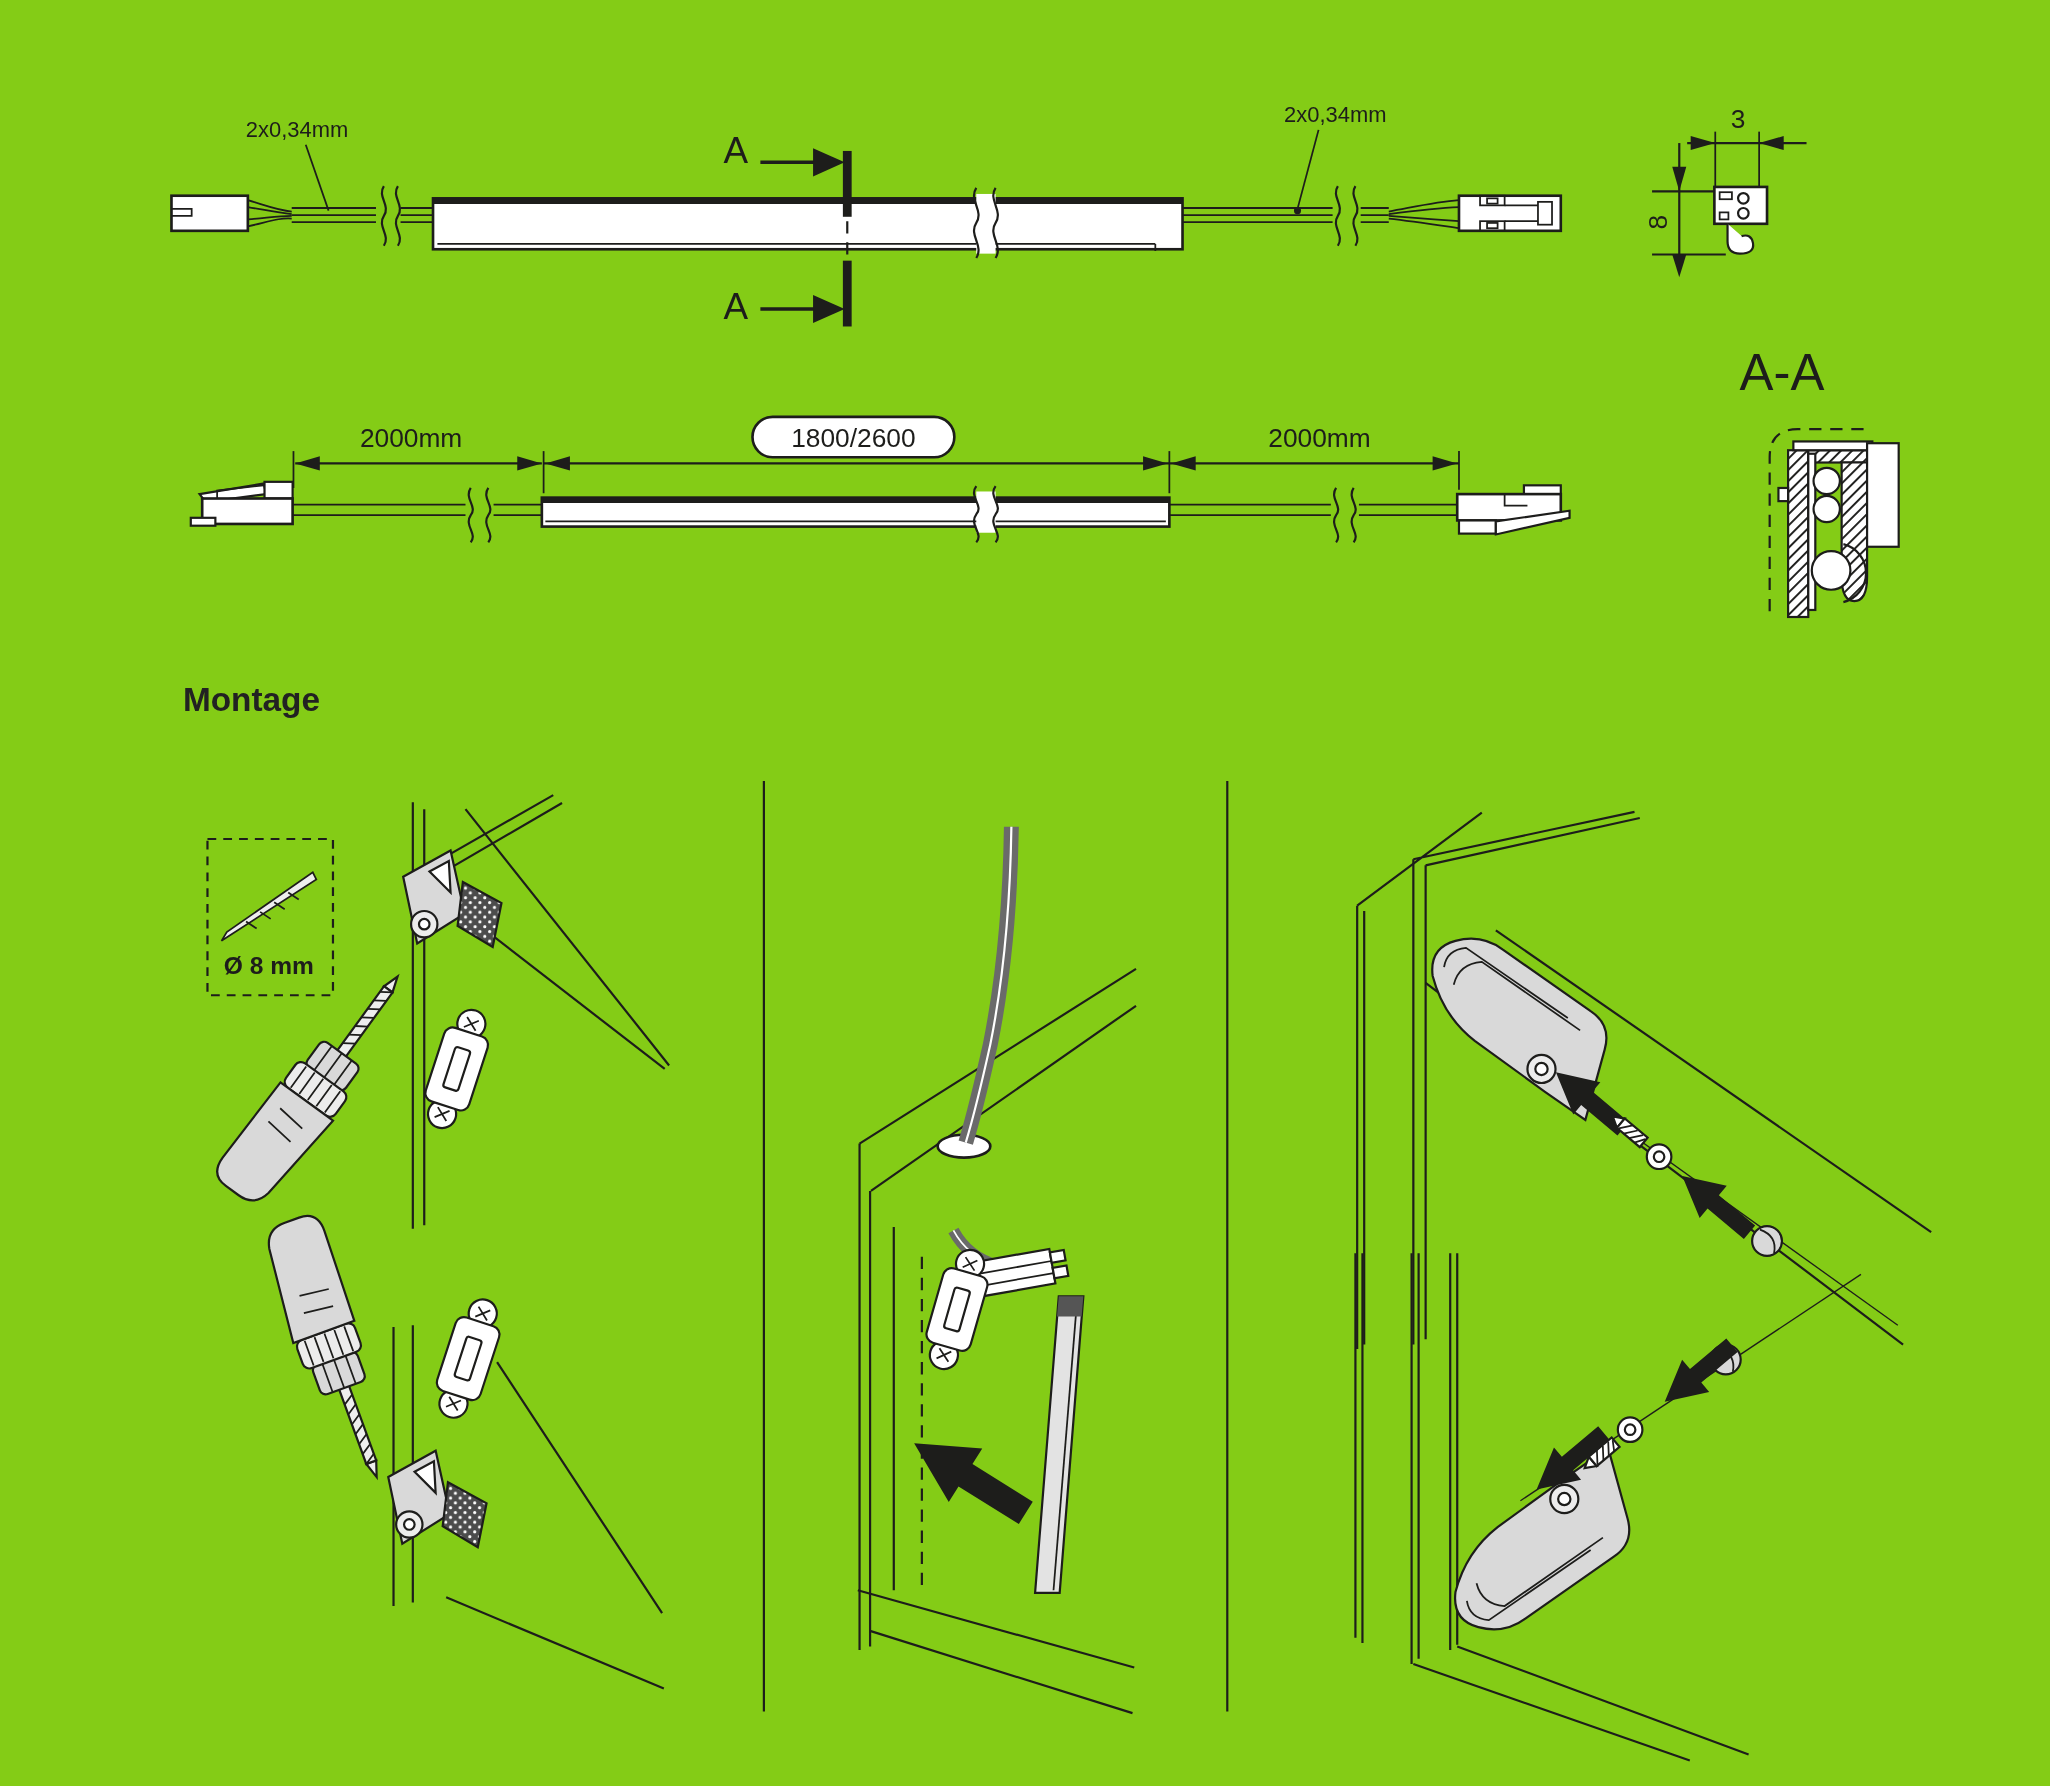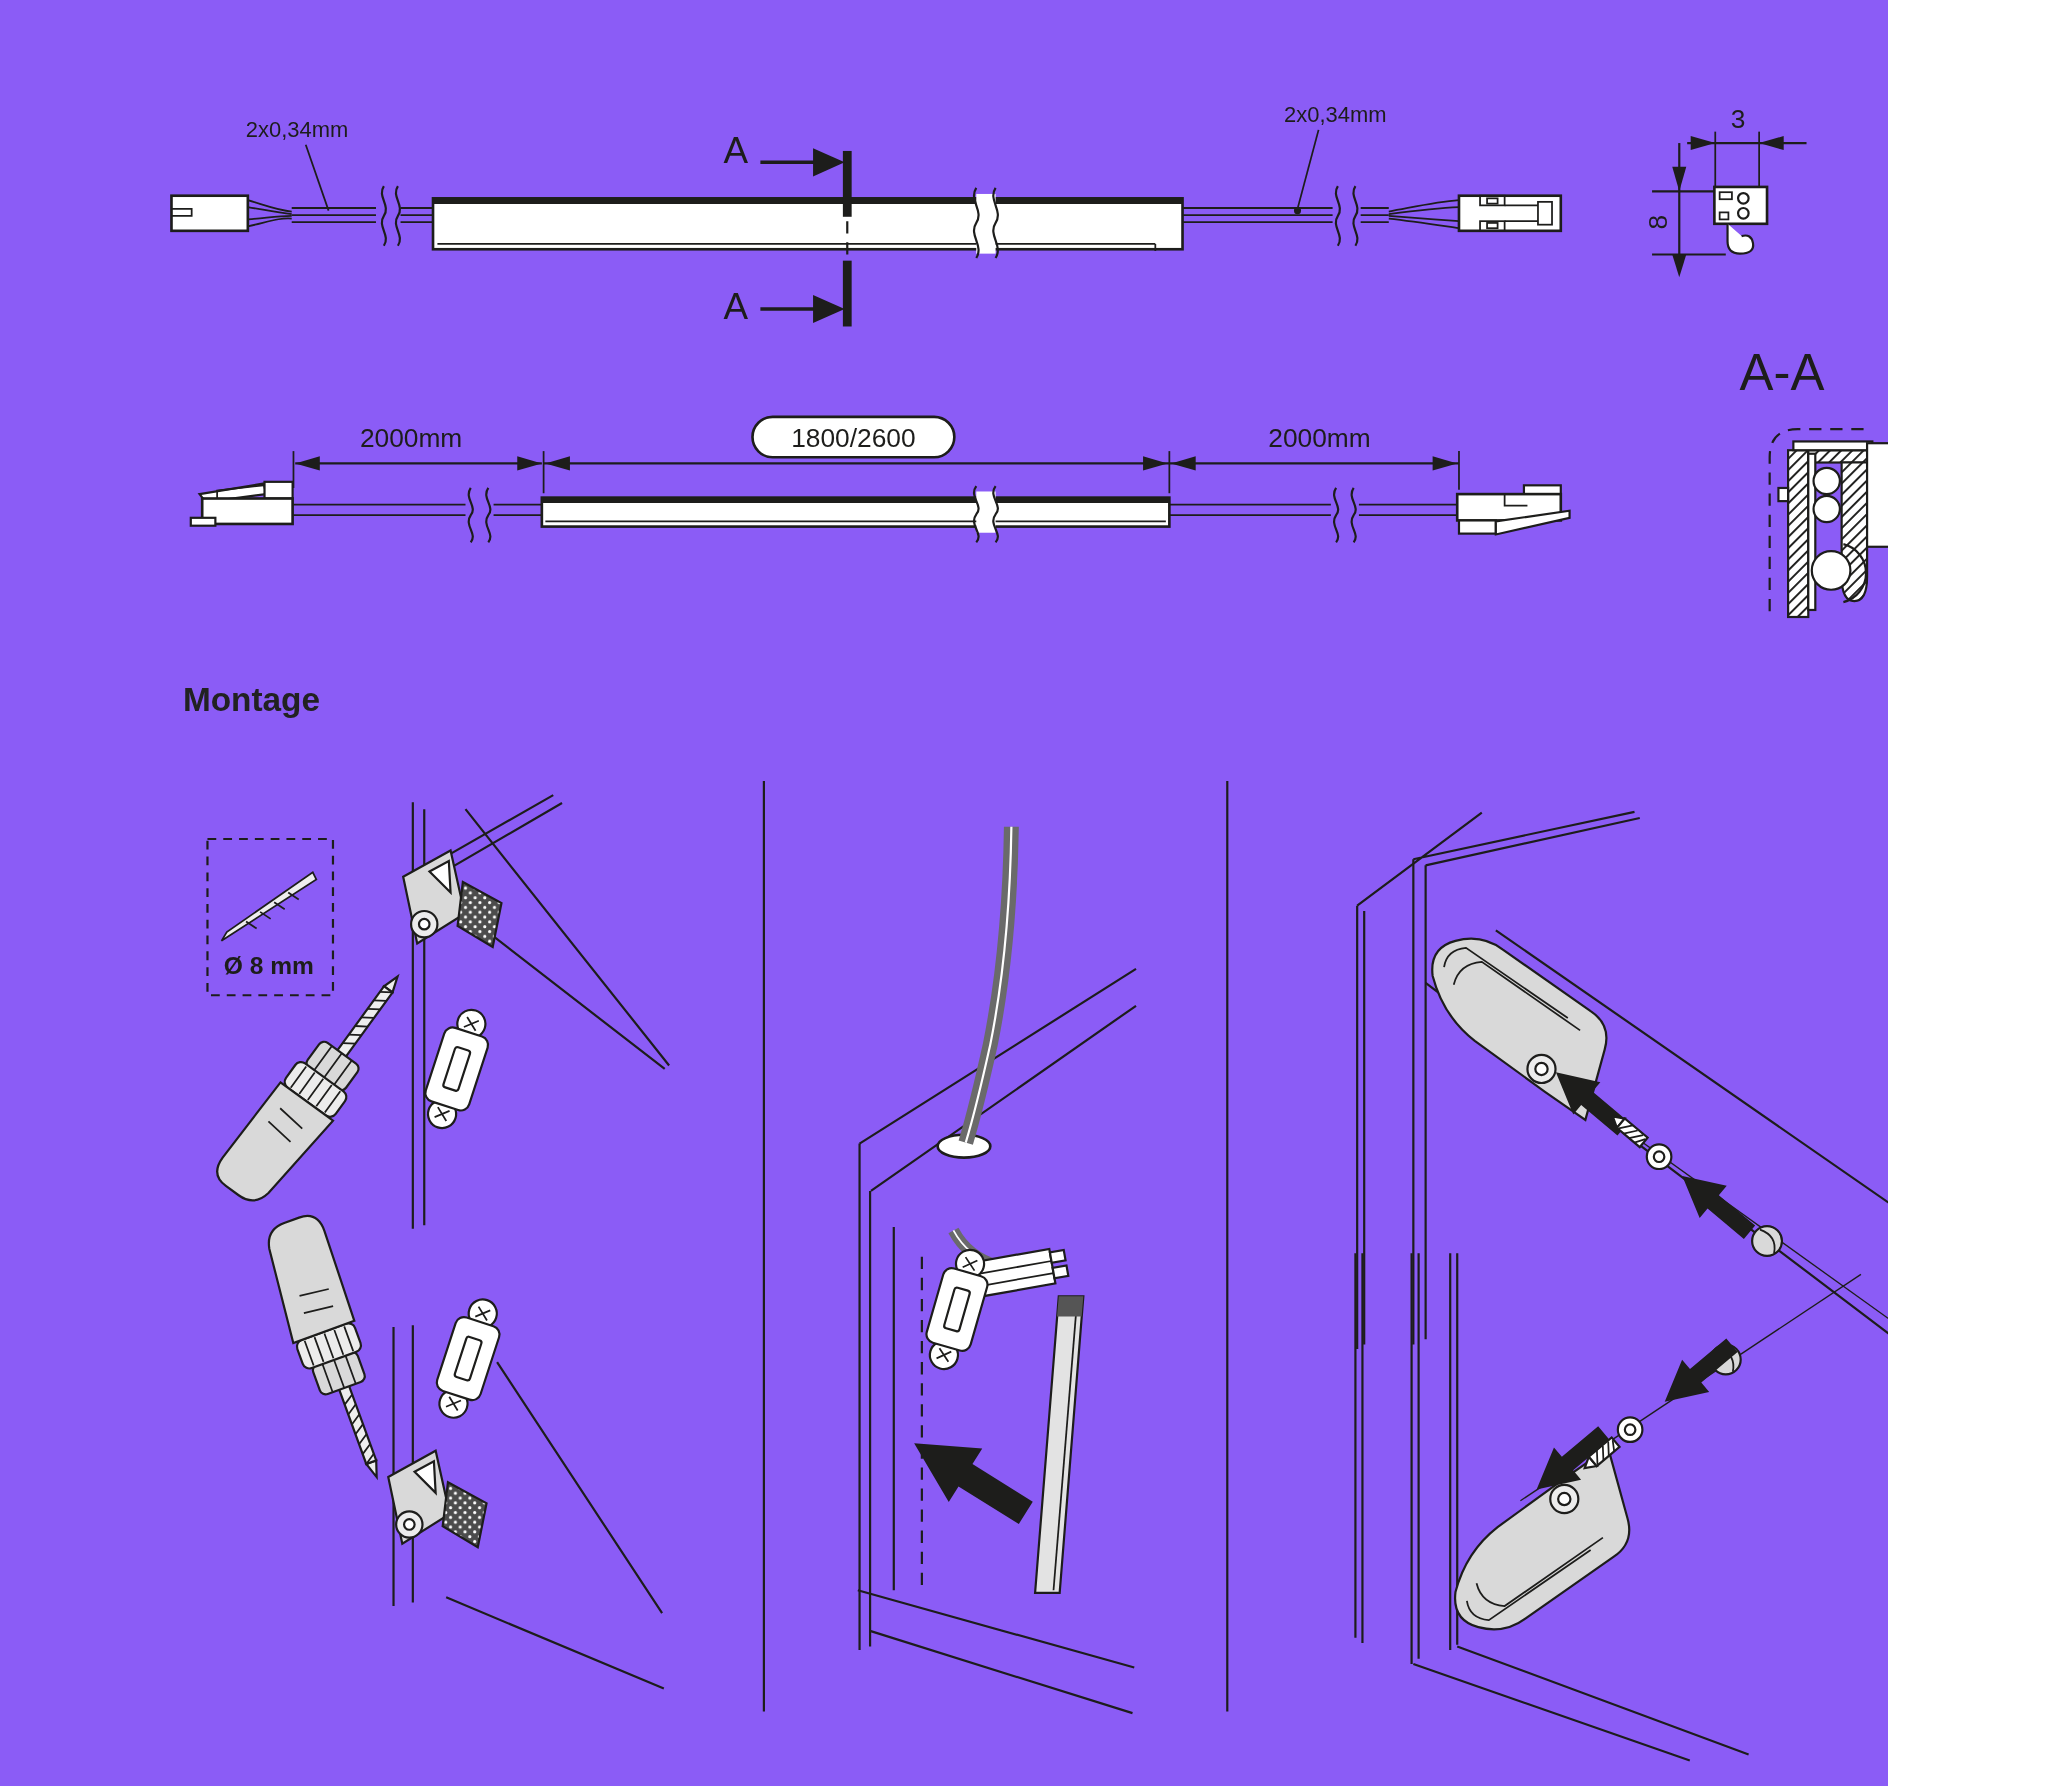--- a/index.html
+++ b/index.html
@@ -1,16 +1,16 @@
 <!DOCTYPE html>
 <html style="font-size:14px"><head>
 <meta charset="utf-8">
 <style>
   html,body{margin:0;padding:0;background:#ffffff;}
-  .page{position:relative;width:1888px;height:1786px;background:#8b5cf6;
+  .page{position:relative;width:2050px;height:1786px;background:#84cc16;
         font-family:"Liberation Sans",sans-serif;overflow:hidden;}
   svg{display:block;}
   svg text{fill:#1d1d1b;}
   .ln   {stroke:#1d1d1b;stroke-width:2.5;fill:none;}
   .s2   {stroke:#1d1d1b;stroke-width:2;fill:none;}
   .s15  {stroke:#1d1d1b;stroke-width:1.5;fill:none;}
   .s4   {stroke:#1d1d1b;stroke-width:4;fill:none;}
   .fw   {fill:#ffffff;stroke:#1d1d1b;stroke-width:2.5;}
   .fw3  {fill:#ffffff;stroke:#1d1d1b;stroke-width:3;}
   .fg   {fill:#d9d9d9;stroke:#1d1d1b;stroke-width:2.5;}

